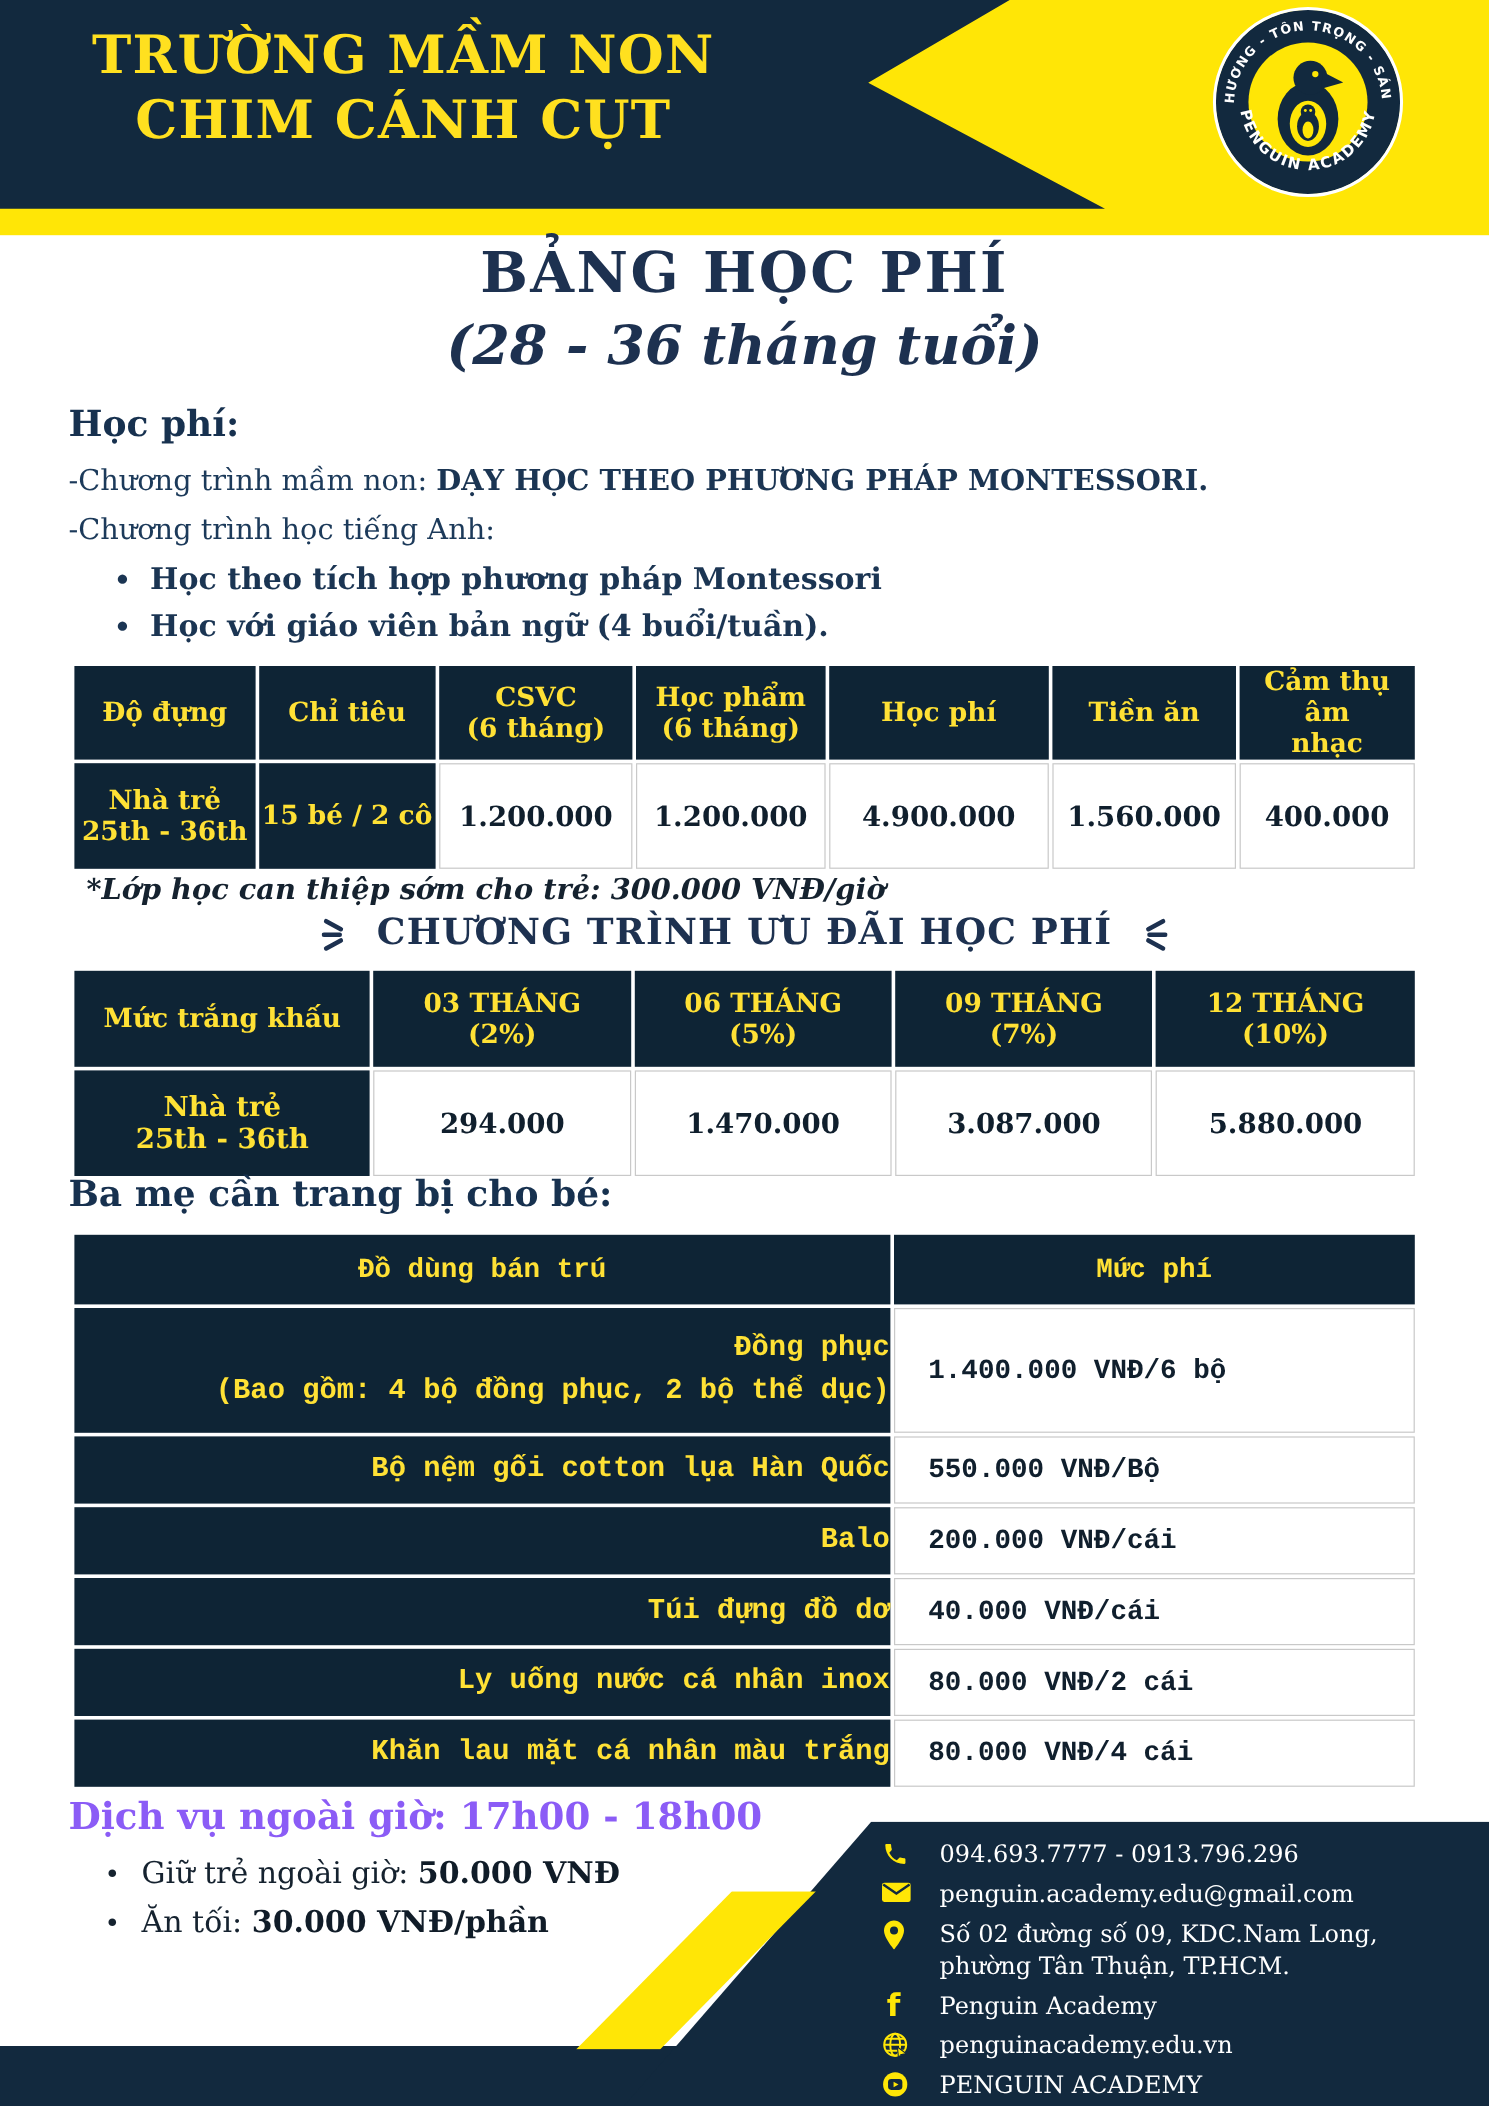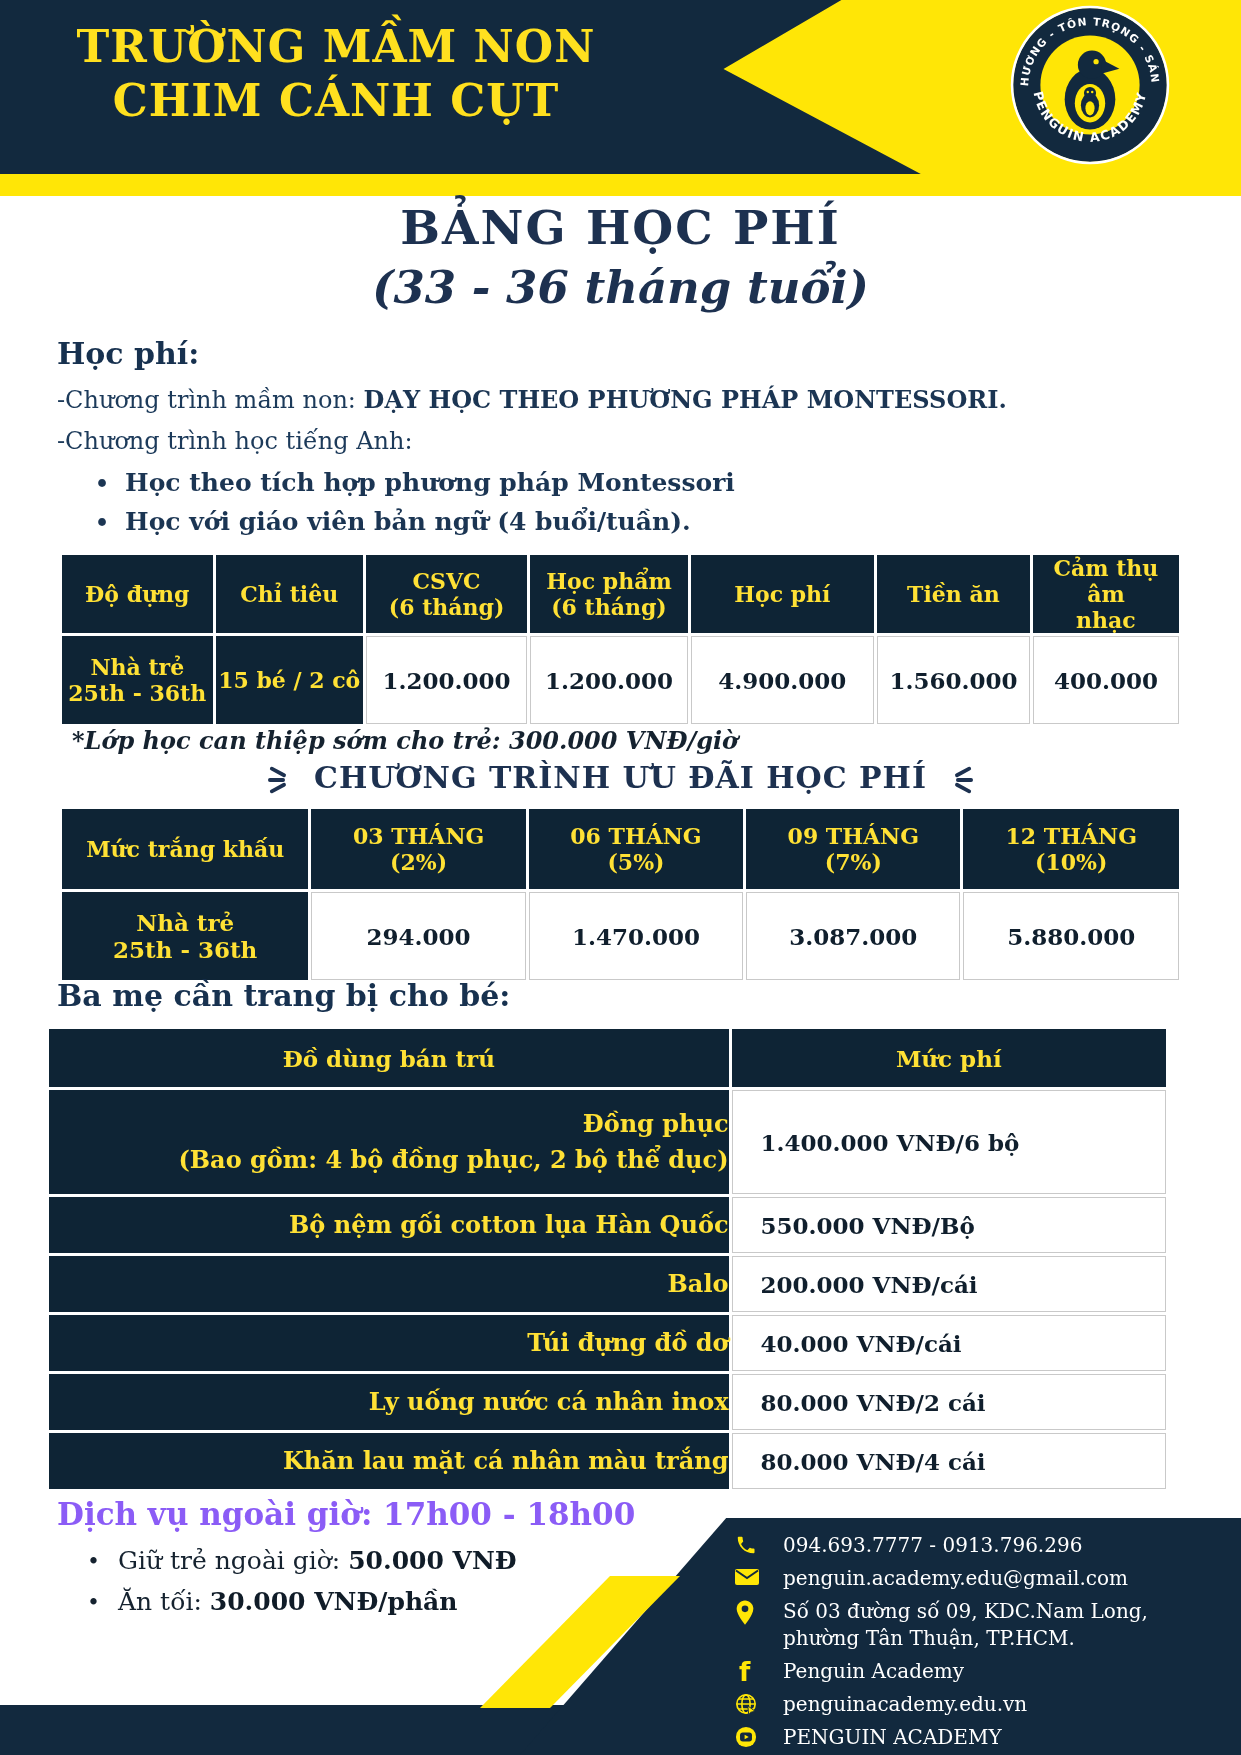--- a/index.html
+++ b/index.html
@@ -64,21 +64,21 @@
   .discount-head .spark{ vertical-align:middle; margin:0 12px; }
 
   .table2{ position:absolute; top:806px; left:59px; width:1123px; }
   .table2 th{ font-size:22px; height:80px; }
   .table2 td{ font-size:23px; height:88px; }
 
   .equip-head{
     position:absolute; top:978px; left:57px; font-size:30px; font-weight:bold; color:#17314F;
   }
 
-  .table3{ position:absolute; top:1026px; left:46px; width:1123px; }
+  .table3{ position:absolute; top:1026px; left:59px; width:1123px;font-family:Liberation Mono, monospace; }
   .table3 th{ font-size:23px; height:58px; }
   .table3 .item-cell{
     text-align:right; padding-left:20px; font-size:24px; line-height:1.5;
   }
   .table3 .val-cell{ text-align:left; padding-left:28px; font-size:23px; }
   .table3 .r-tall td{ height:104px; }
   .table3 .r td{ height:56px; }
 
   
   .afterhours{ position:absolute; top:1496px; left:57px; color:#15222F; }
@@ -141,21 +141,21 @@
         <ellipse cx="0" cy="18" rx="9" ry="12" fill="#12293E"></ellipse>
         <ellipse cx="0" cy="21" rx="4.5" ry="7" fill="#FFE606"></ellipse>
         <circle cx="-2.2" cy="5" r="1.2" fill="#FFE606"></circle>
         <circle cx="2.2" cy="5" r="1.2" fill="#FFE606"></circle>
       </g>
     </svg>
   </div>
 
   <div class="sec-title">
     <div class="title-main">BẢNG HỌC PHÍ</div>
-    <div class="title-sub">(33 - 36 tháng tuổi)</div>
+    <div class="title-sub">(28 - 36 tháng tuổi)</div>
   </div>
 
   <div class="sec-hocphi">
     <div class="h-heading">Học phí:</div>
     <div class="h-line"><span>-Chương trình mầm non: </span><b>DẠY HỌC THEO PHƯƠNG PHÁP MONTESSORI.</b></div>
     <div class="h-line">-Chương trình học tiếng Anh:</div>
     <ul class="h-bullets">
       <li>Học theo tích hợp phương pháp Montessori</li>
       <li>Học với giáo viên bản ngữ (4 buổi/tuần).</li>
     </ul>
@@ -318,21 +318,21 @@
       </div>
 
       <div class="contact-row">
         <span class="c-icon">
           <svg width="20" height="26" viewBox="0 0 24 30">
               <path fill="#FFE606" d="M12 0C6.5 0 2 4.5 2 10c0 7.5 10 19 10 19s10-11.5 10-19C22 4.5 17.5 0 12 0z"></path>
               <circle cx="12" cy="10" r="4" fill="#12293E"></circle>
             </svg>
         </span>
         <span class="c-text">
-          <span style="display:block">Số 03 đường số 09, KDC.Nam Long,</span>
+          <span style="display:block">Số 02 đường số 09, KDC.Nam Long,</span>
           <span style="display:block">phường Tân Thuận, TP.HCM.</span>
         </span>
       </div>
 
       <div class="contact-row">
         <span class="c-icon">
             <span class="fb-glyph">f</span>
           </span>
         <span class="c-text">Penguin Academy</span>
       </div>

